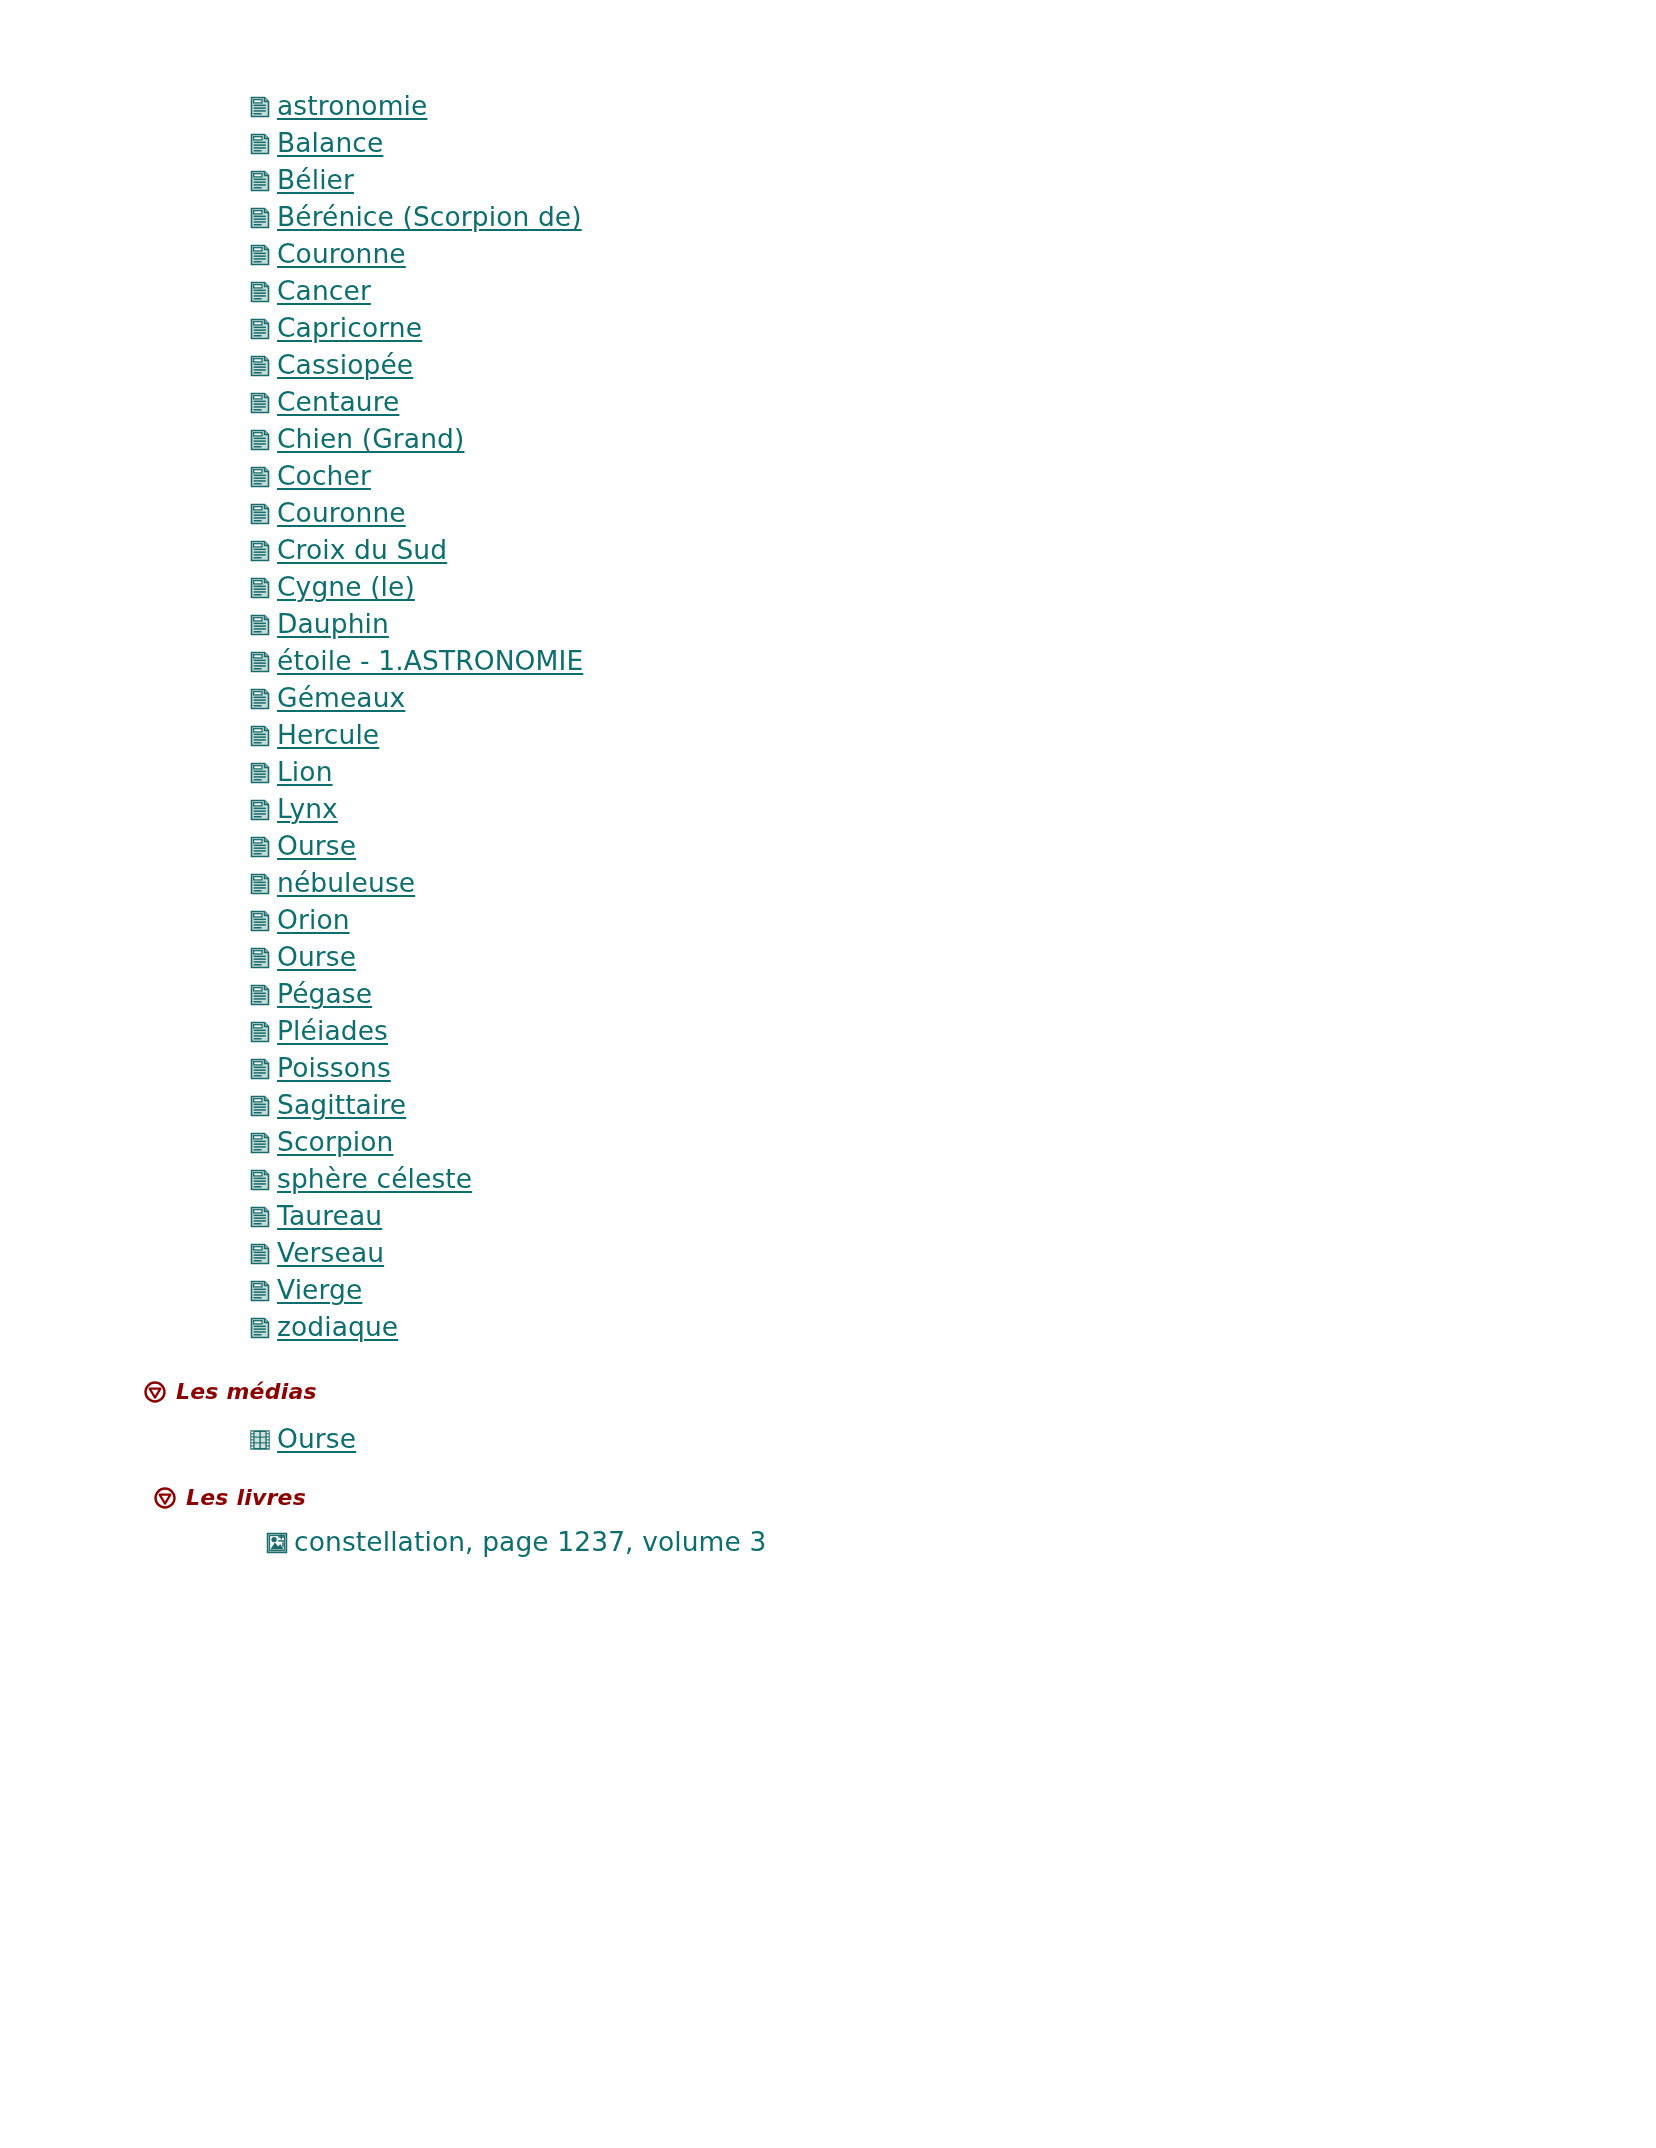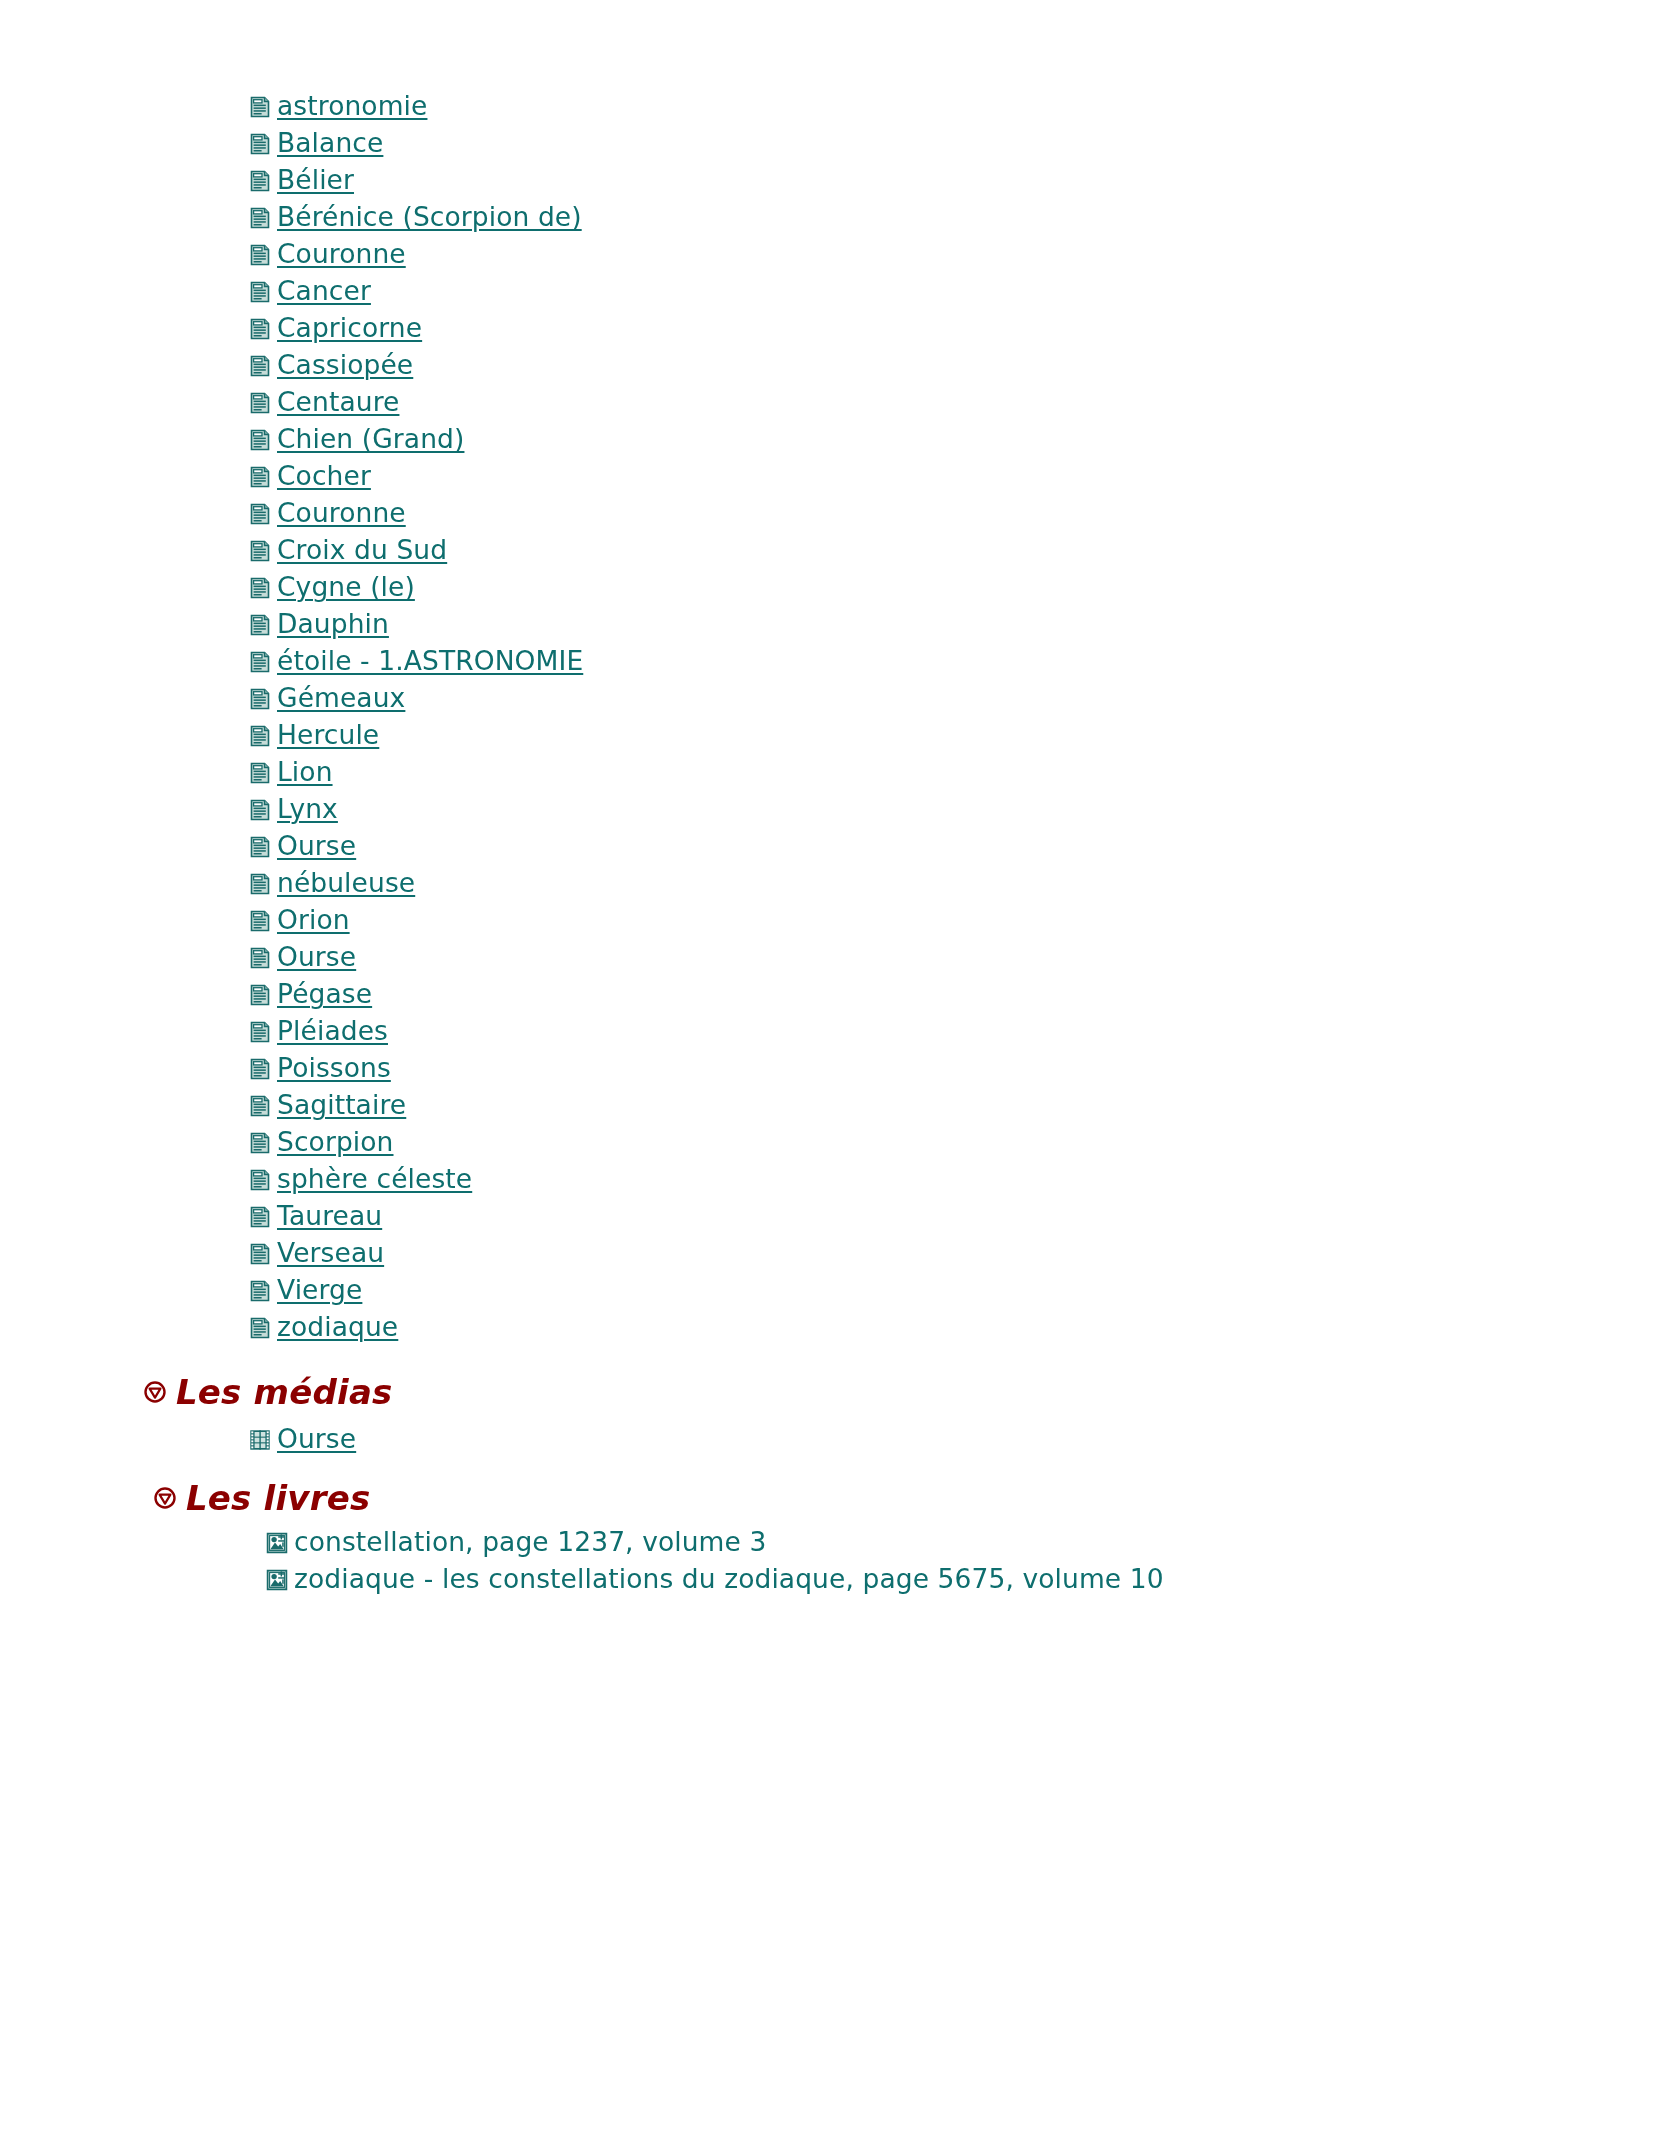--- a/index.html
+++ b/index.html
@@ -70,21 +70,21 @@
     white-space: nowrap;
   }
   .section-heading .bullet {
     flex: 0 0 auto;
     width: 24px;
     height: 24px;
     margin-right: 9px;
     display: block;
   }
   .section-heading .heading-text {
-    font-size: 34px;
+    font-size: 22px;
     font-weight: bold;
     font-style: italic;
     color: #8b0000;
     line-height: 1;
     letter-spacing: 0.2px;
   }
 
   #medias-heading { position: absolute; left: 143px; top: 1375px; }
   #medias-list    { position: absolute; left: 249px; top: 1421px; }
   #livres-heading { position: absolute; left: 153px; top: 1481px; }
@@ -558,28 +558,15 @@
     <rect x="3.6" y="3.6" width="14.8" height="14.8" fill="#ffffff" stroke="#1a6b6b" stroke-width="1.1"></rect>
     <circle cx="8.1" cy="7.6" r="2.7" fill="#1a6b6b"></circle>
     <path d="M4.2 17.4 L9.0 10.6 L12.2 14.4 L14.2 12.0 L17.8 17.4 Z" fill="#1a6b6b"></path>
     <rect x="12.2" y="4.2" width="6.0" height="1.5" fill="#1a6b6b"></rect>
     <rect x="12.2" y="8.2" width="6.0" height="1.5" fill="#1a6b6b"></rect>
     <rect x="14.6" y="2.4" width="1.5" height="5.1" fill="#1a6b6b"></rect>
     <rect x="16.2" y="10.4" width="1.5" height="4.4" fill="#1a6b6b"></rect>
   </svg></span>
         <span class="label">constellation, page 1237, volume 3</span>
       </div>
-      <div class="entry book-entry">
-        <span class="icon"><svg width="22" height="22" viewBox="0 0 22 22" xmlns="http://www.w3.org/2000/svg">
-    <rect x="1.6" y="1.6" width="18.8" height="18.8" fill="#cfe3e0" stroke="#1a6b6b" stroke-width="1.7"></rect>
-    <rect x="3.6" y="3.6" width="14.8" height="14.8" fill="#ffffff" stroke="#1a6b6b" stroke-width="1.1"></rect>
-    <circle cx="8.1" cy="7.6" r="2.7" fill="#1a6b6b"></circle>
-    <path d="M4.2 17.4 L9.0 10.6 L12.2 14.4 L14.2 12.0 L17.8 17.4 Z" fill="#1a6b6b"></path>
-    <rect x="12.2" y="4.2" width="6.0" height="1.5" fill="#1a6b6b"></rect>
-    <rect x="12.2" y="8.2" width="6.0" height="1.5" fill="#1a6b6b"></rect>
-    <rect x="14.6" y="2.4" width="1.5" height="5.1" fill="#1a6b6b"></rect>
-    <rect x="16.2" y="10.4" width="1.5" height="4.4" fill="#1a6b6b"></rect>
-  </svg></span>
-        <span class="label">zodiaque - les constellations du zodiaque, page 5675, volume 10</span>
-      </div>
     </div>
 
 </div>
 
 </body></html>

